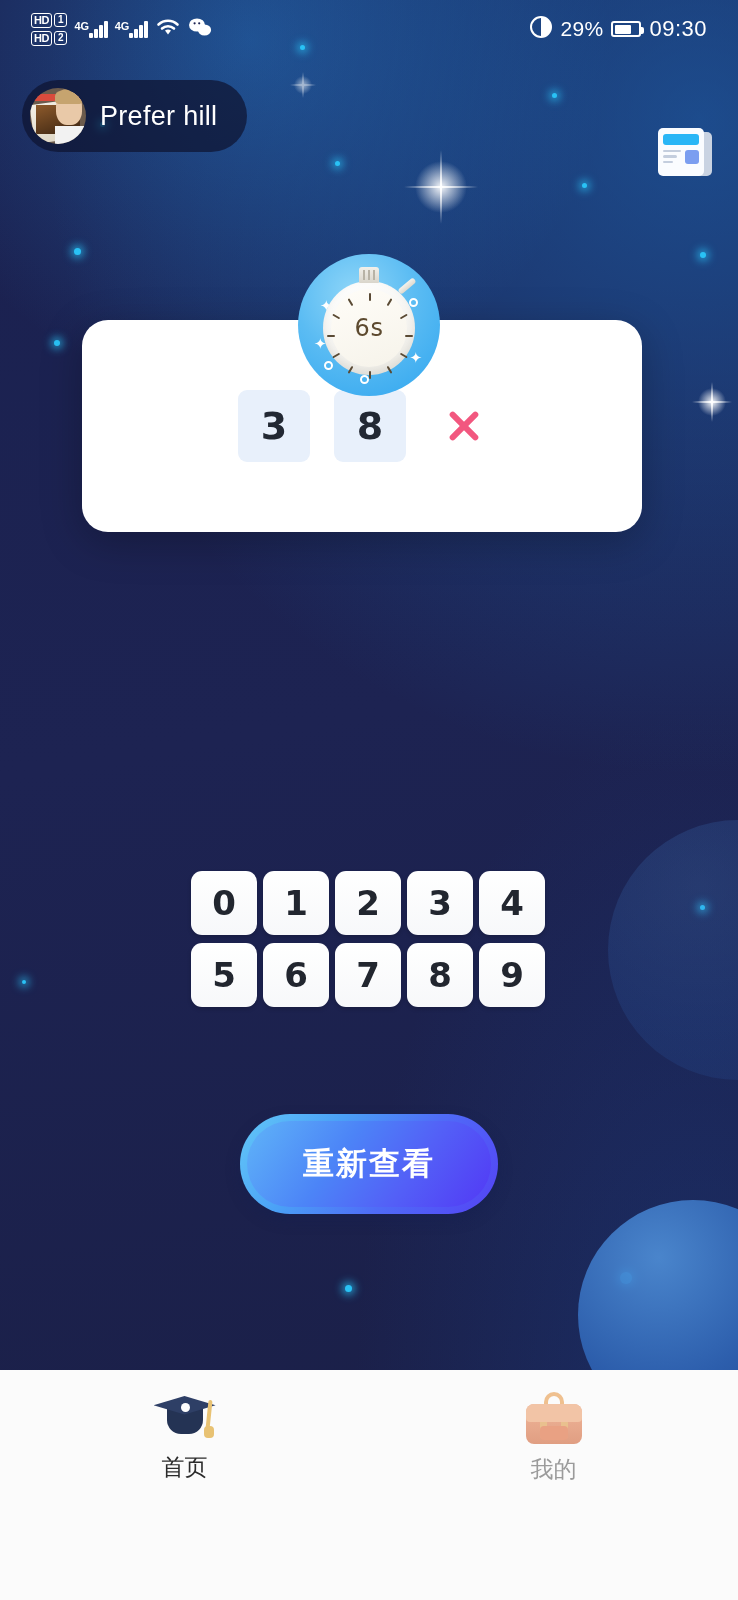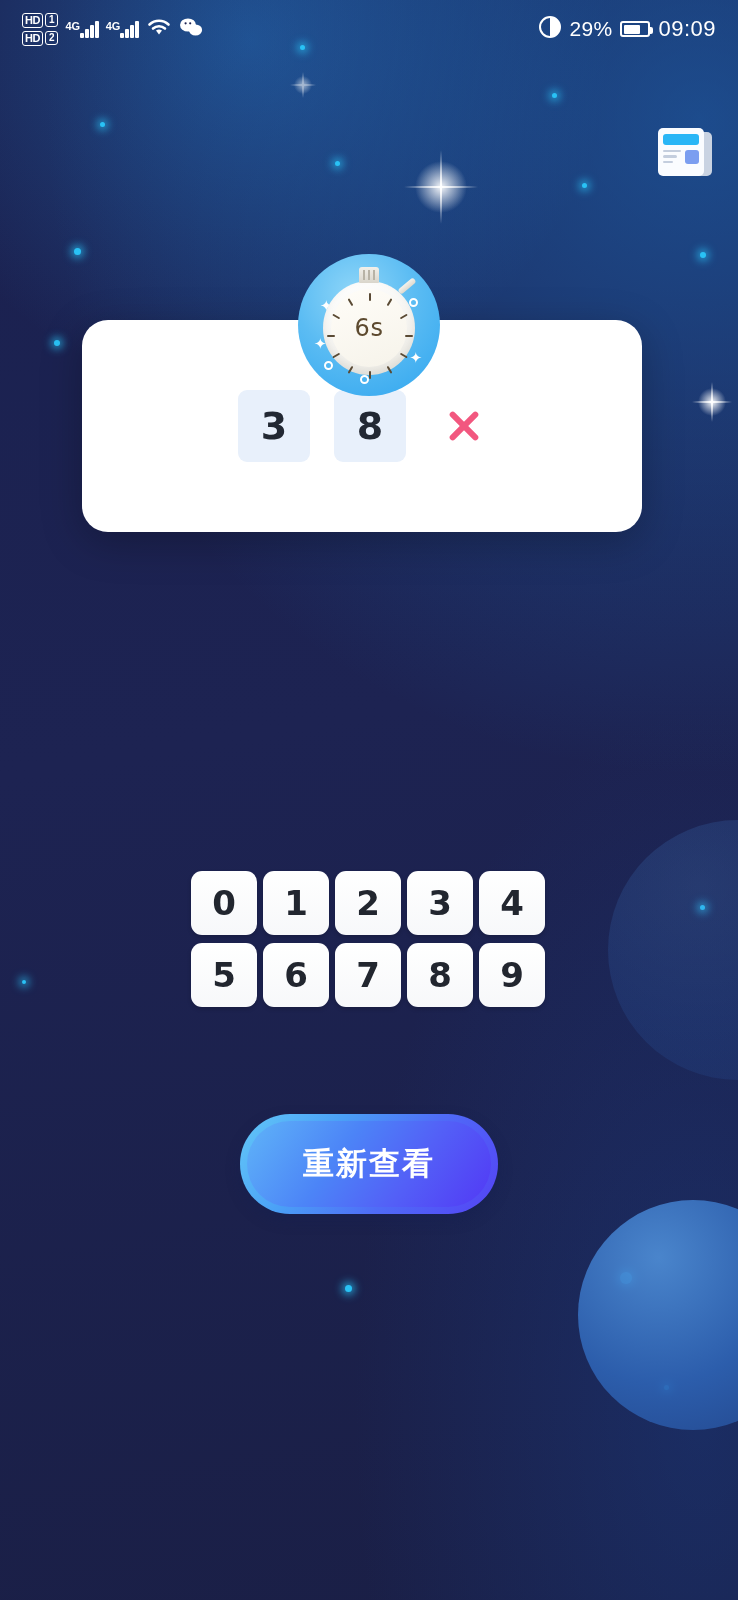--- a/index.html
+++ b/index.html
@@ -46,21 +46,21 @@
     position: absolute;
     border-radius: 50%;
     background: radial-gradient(circle at 35% 25%, #4f8fd8 0%, #2e63b4 55%, #23488f 100%);
     opacity: .9;
   }
 
   
   .statusbar {
     position: absolute; top: 0; left: 0; width: 738px; height: 58px;
     display: flex; align-items: center; justify-content: space-between;
-    padding: 0 22px; color: #fff; z-index: 40;
+    padding: 0 31px; color: #fff; z-index: 40;
   }
   .sb-left { display: flex; align-items: center; gap: 7px; }
   .hd-stack { display: flex; flex-direction: column; gap: 3px; }
   .hd-badge {
     display: flex; align-items: center; gap: 2px;
   }
   .hd-box {
     border: 1.6px solid #fff; border-radius: 3px;
     font-size: 11px; font-weight: 700; line-height: 1;
     padding: 1px 2px; letter-spacing: -0.5px;
@@ -378,24 +378,35 @@
       <span style="display:inline-block;">
         <svg width="24" height="24" viewBox="0 0 24 24">
           <circle cx="12" cy="12" r="10" stroke="#fff" stroke-width="2" fill="none"></circle>
           <path d="M12 2 A10 10 0 0 1 12 22 Z" fill="#fff"></path>
         </svg>
       </span>
       <span class="batt-pct">29%</span>
       <span class="batt">
           <i></i>
         </span>
-      <span class="clock">09:09</span>
-    </div>
-  </div>
-
+      <span class="clock">09:30</span>
+    </div>
+  </div>
+
+  <div class="user-pill">
+    <div class="avatar">
+      <div class="mag"></div>
+        <div class="mag-top"></div>
+        <div class="mag-img"></div>
+      <div class="shirt"></div>
+        <div class="face"></div>
+        <div class="hair"></div>
+    </div>
+    <div class="username">Prefer hill</div>
+  </div>
 
   <div class="rules-btn">
     <div class="rules-back"></div>
     <div class="rules-front">
       <div class="rules-bar"></div>
       <div class="rules-lines">
         <div class="rules-lcol">
             <span></span>
             <span></span>
             <span></span>
@@ -461,14 +472,37 @@
       <div class="key">9</div>
     </div>
   </div>
 
   <div class="actions">
     <div class="act-btn">
       <div class="act-inner">重新查看</div>
     </div>
   </div>
 
+  <div class="tabbar">
+    <div class="tab">
+      <div class="cap">
+        <div class="cap-base"></div>
+        <div class="cap-top"></div>
+        <div class="cap-dot"></div>
+        <div class="cap-tassel"></div>
+        <div class="cap-knot"></div>
+      </div>
+      <div class="tab-label active">首页</div>
+    </div>
+    <div class="tab">
+      <div class="bag">
+        <div class="bag-handle"></div>
+        <div class="bag-body"></div>
+        <div class="bag-strap l"></div>
+        <div class="bag-strap r"></div>
+        <div class="bag-flap"></div>
+        <div class="bag-pocket"></div>
+      </div>
+      <div class="tab-label inactive">我的</div>
+    </div>
+  </div>
 
 </div>
 
 </body></html>

